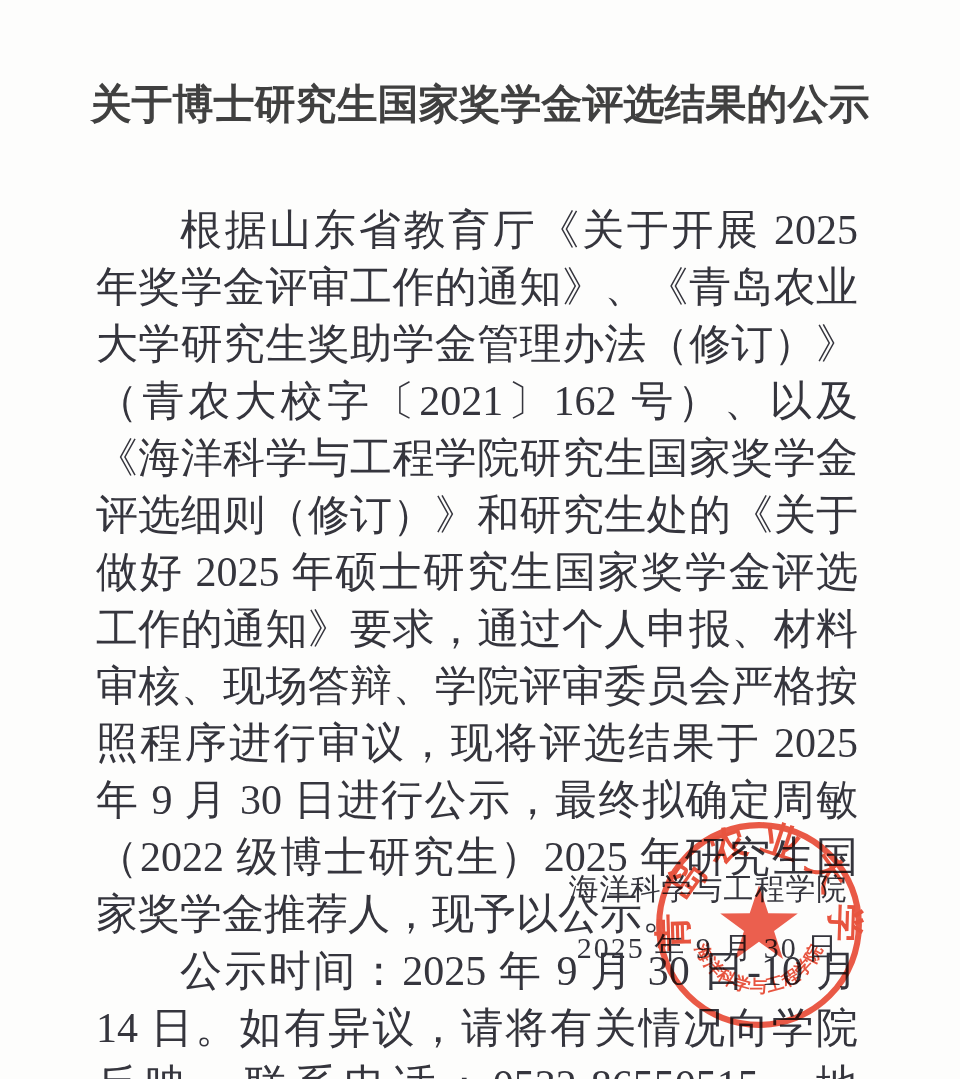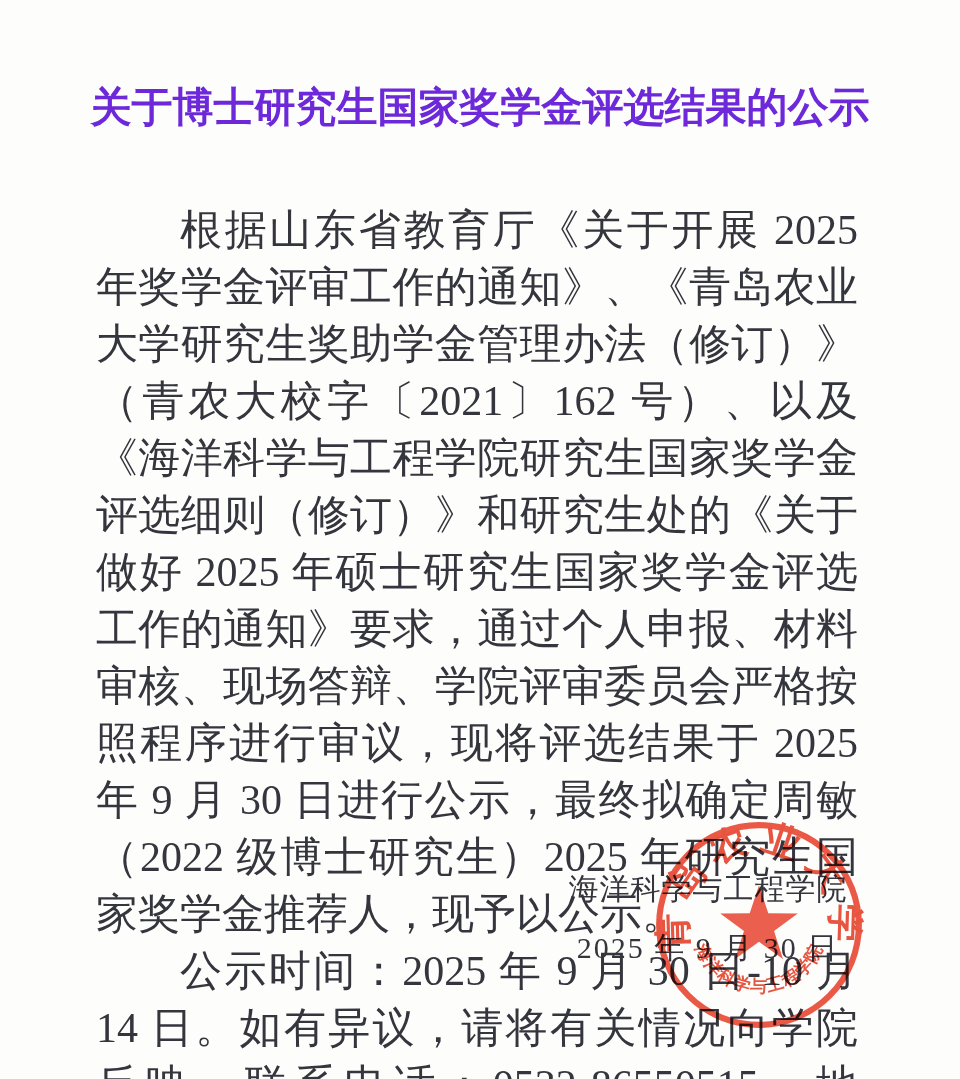--- a/index.html
+++ b/index.html
@@ -11,26 +11,26 @@
     background: #fdfdfc;
     overflow: hidden;
     font-family: "Liberation Serif", "DejaVu Serif", serif;
   }
   .title {
     position: absolute;
     top: 82px;
     left: 0;
     width: 100%;
     text-align: center;
-    font-family: Liberation Serif, serif;
+    font-family: Liberation Mono, monospace;
     font-weight: 700;
     font-size: 41px;
     line-height: 50px;
     letter-spacing: 0px;
-    color: #6d28d9;
+    color: #404040;
   }
   .body-text {
     position: absolute;
     left: 96px;
     top: 202px;
     width: 762px;
     font-size: 42px;
     line-height: 57px;
     color: #35353d;
     text-align: justify;

